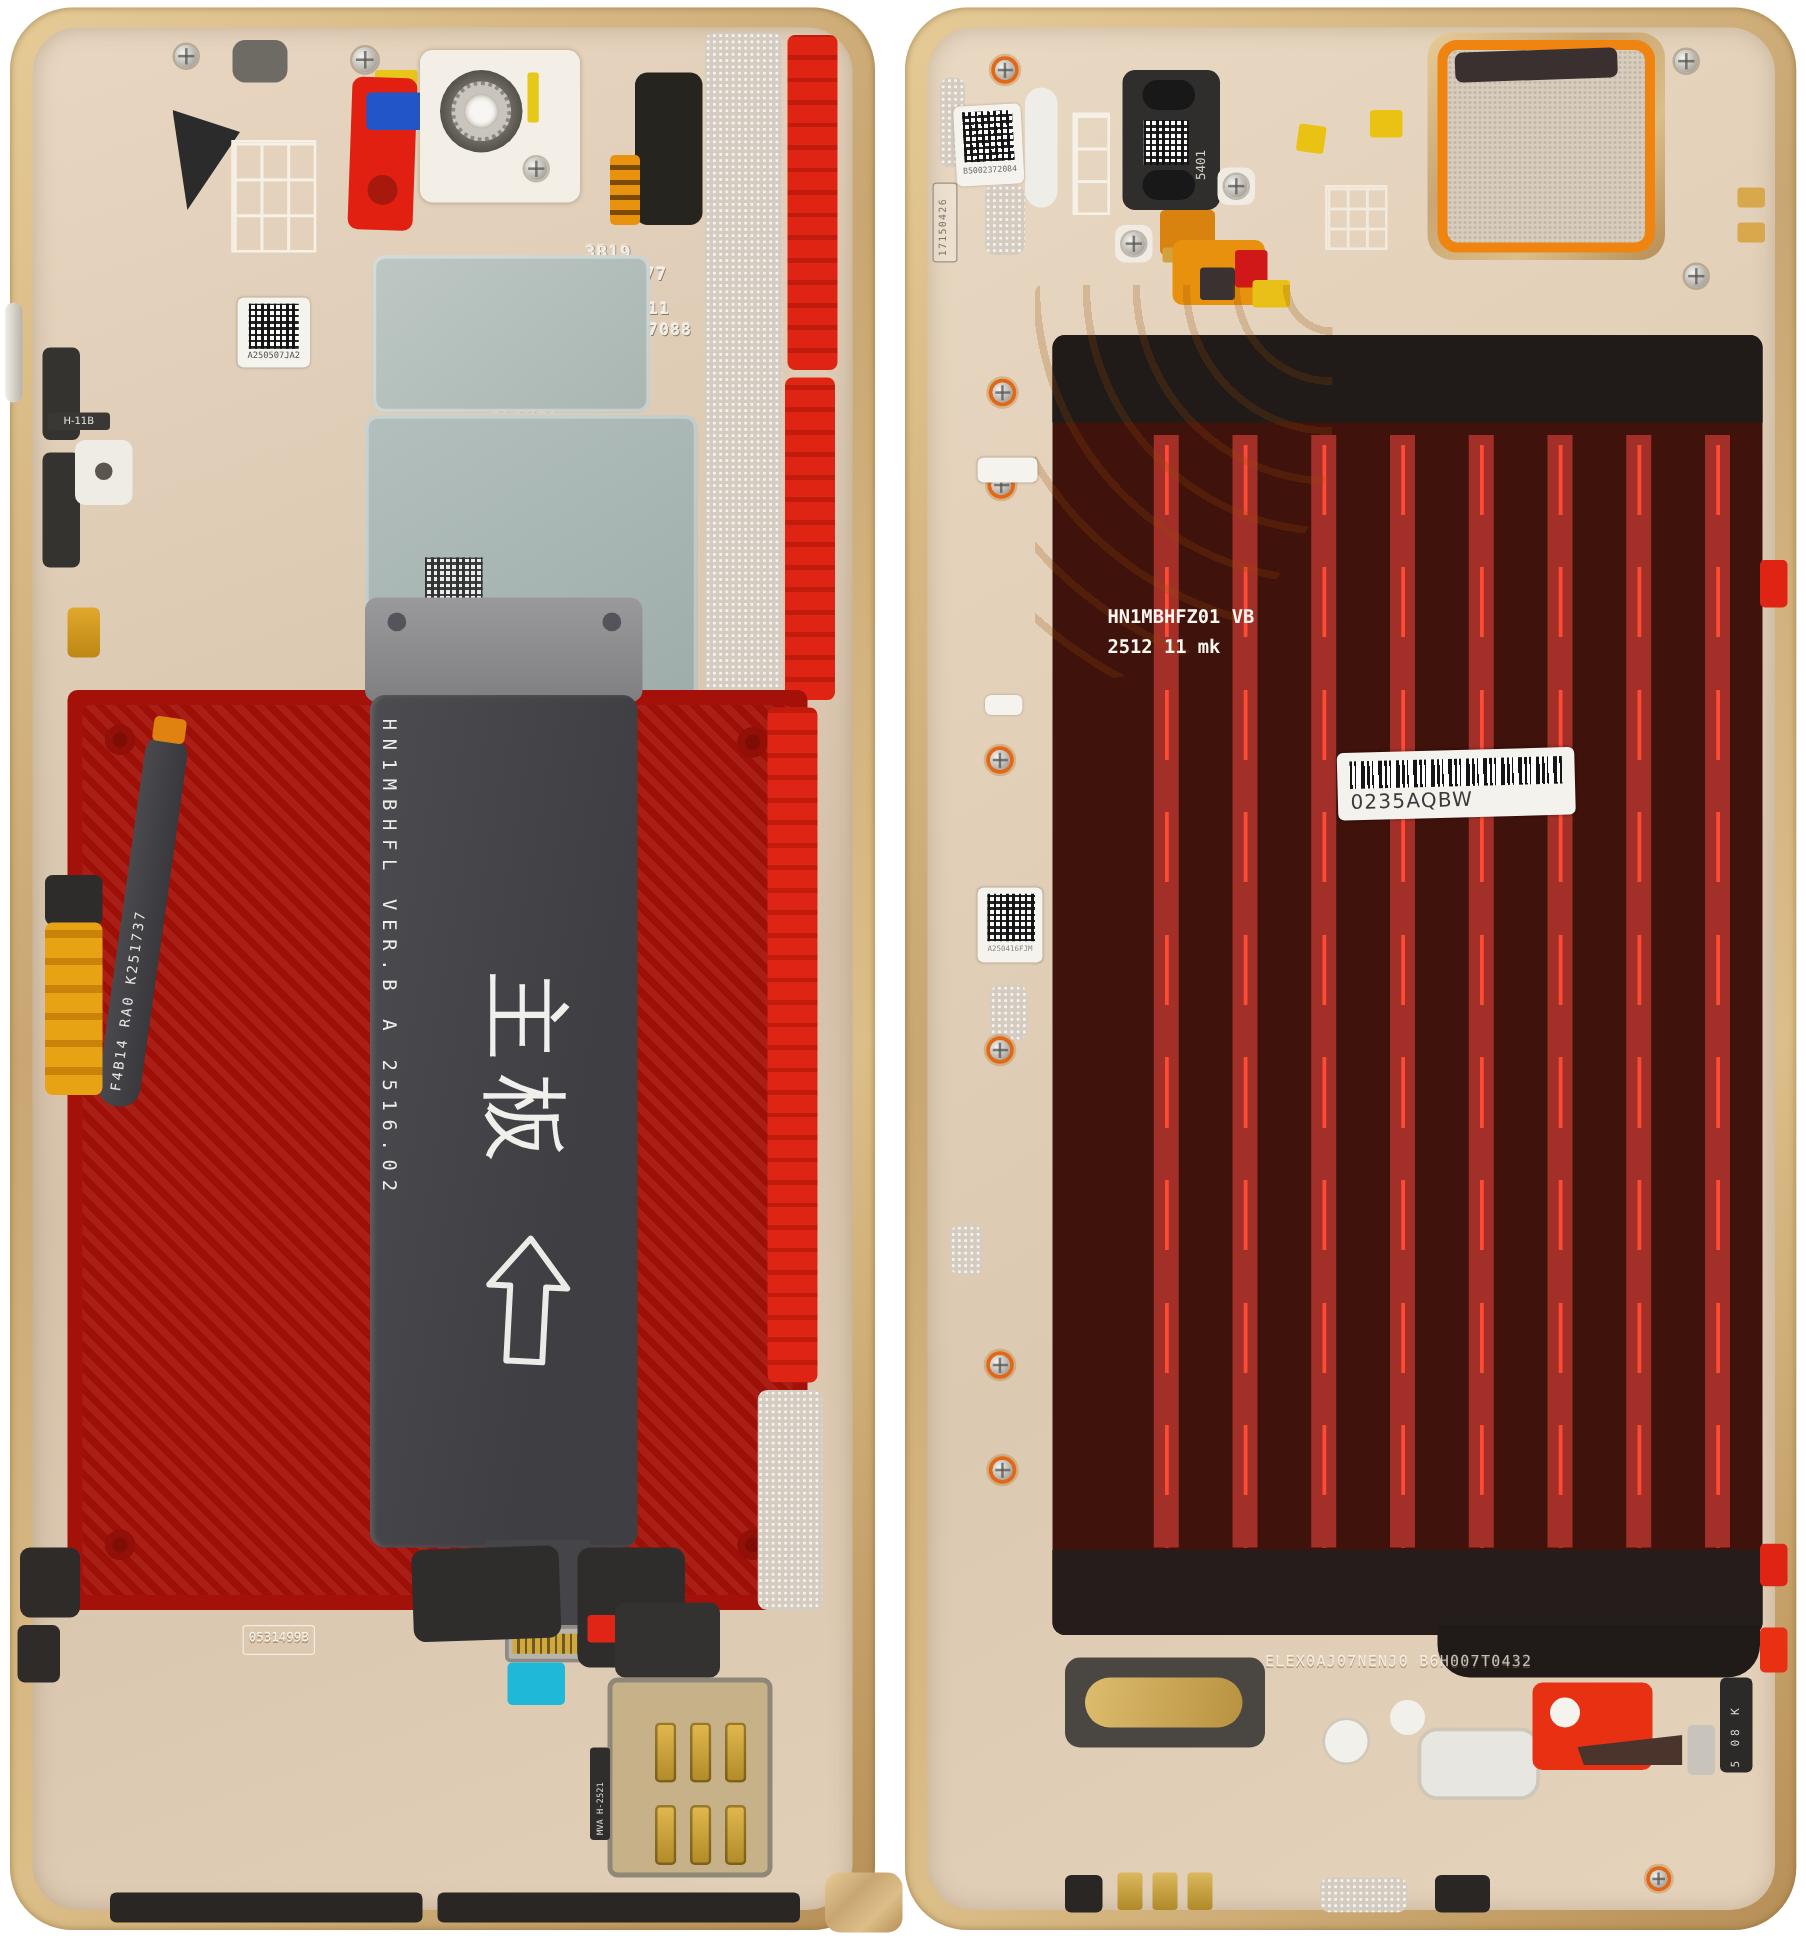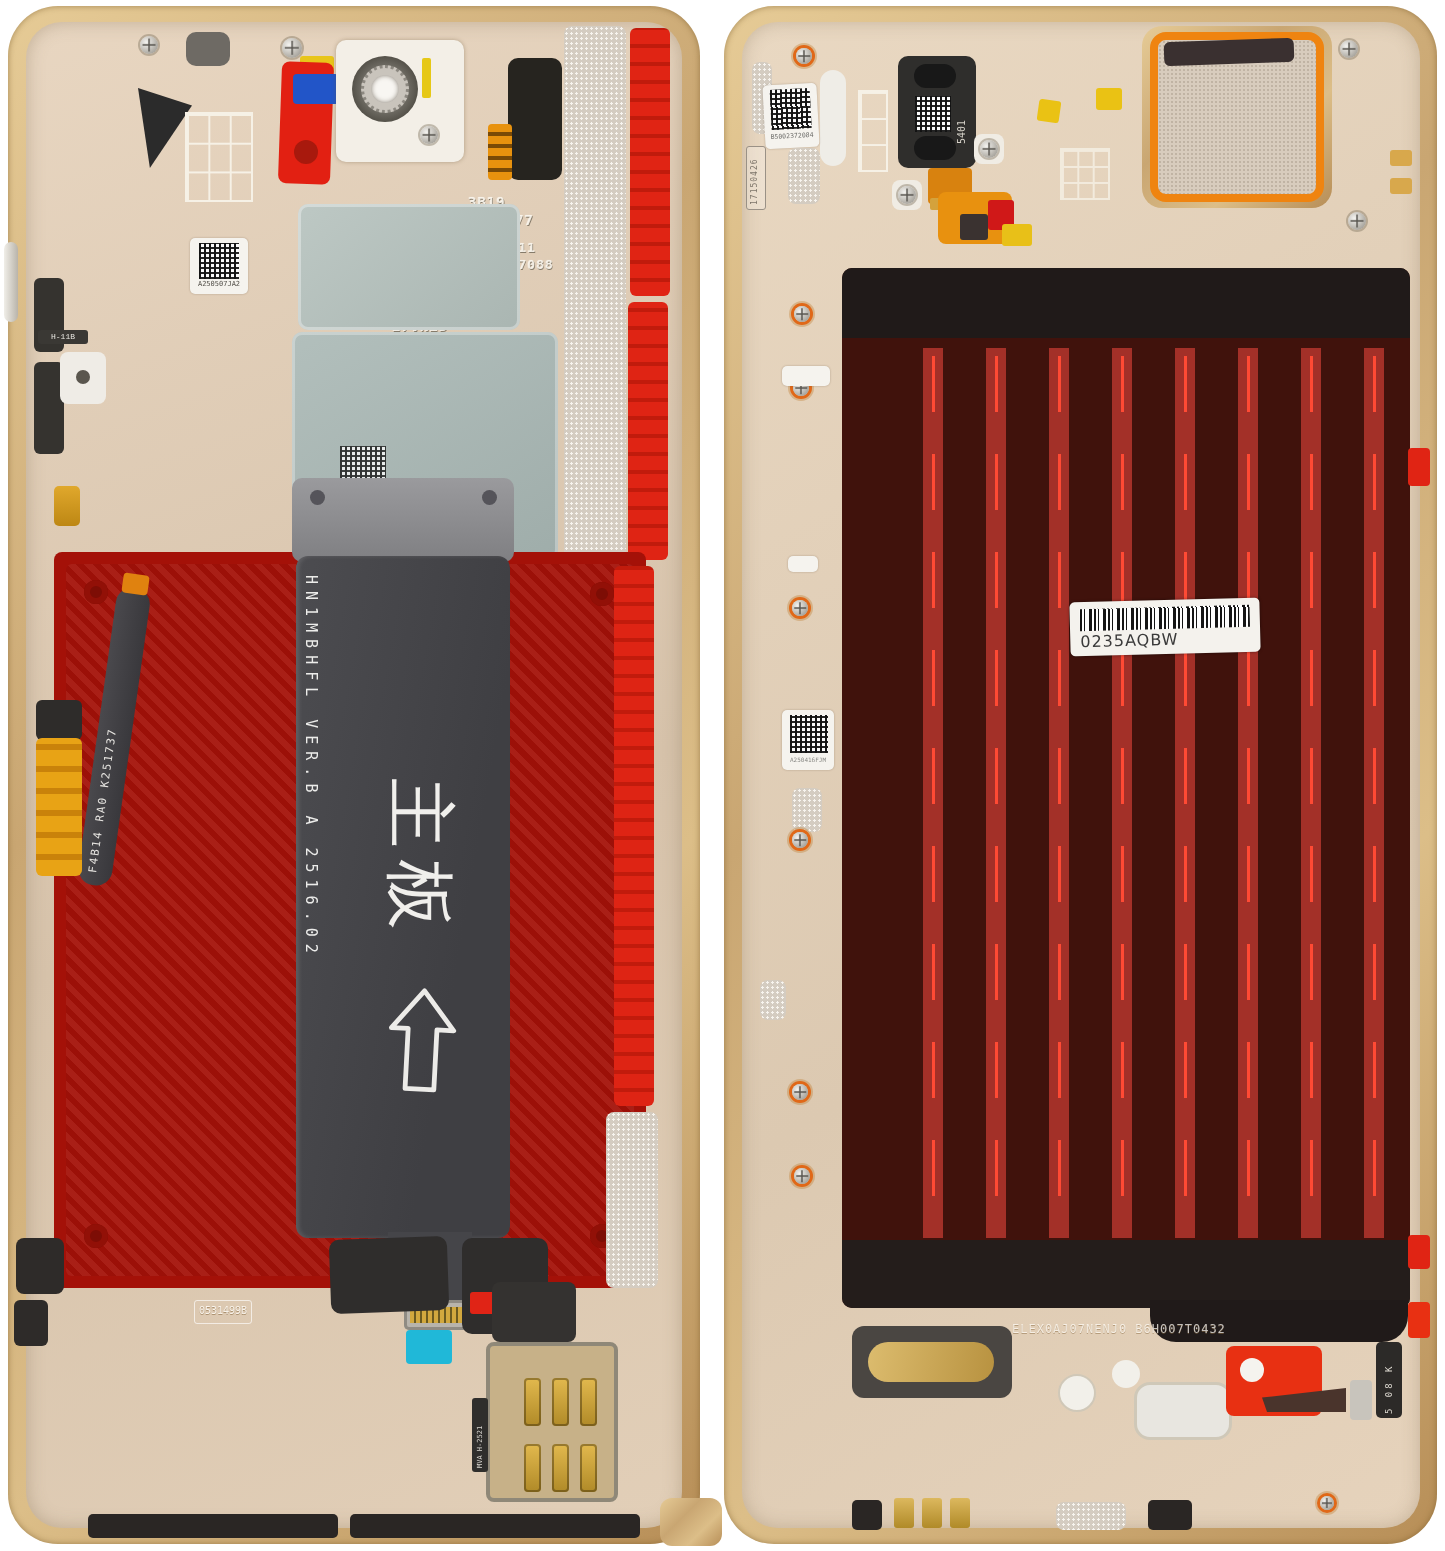--- a/index.html
+++ b/index.html
@@ -49,21 +49,21 @@
 <body>
 
 <div class="stage">
 
   <div class="abs gold" style="left:8px;top:6px;width:692px;height:1538px;border-radius:50px;box-shadow:inset 0 0 6px rgba(120,90,40,.6);"></div>
   <div class="abs metal" style="left:26px;top:22px;width:656px;height:1506px;border-radius:36px;box-shadow:inset 0 0 18px rgba(120,100,70,.35);"></div>
   <div class="abs gold" style="left:660px;top:1498px;width:62px;height:48px;border-radius:12px;"></div>
 
   <div class="abs" style="left:4px;top:242px;width:14px;height:80px;border-radius:7px;background:linear-gradient(90deg,#f0eee8,#b9b4aa);"></div>
   <div class="abs" style="left:34px;top:278px;width:30px;height:74px;border-radius:6px;background:#35332f;"></div>
-  <div class="abs" style="left:38px;top:330px;width:50px;height:14px;background:#3a3834;border-radius:3px;color:#e8e6e0;font-size:8px;line-height:14px;text-align:center;font-family:Liberation Mono, monospace;"><span>H-11B</span></div>
+  <div class="abs" style="left:38px;top:330px;width:50px;height:14px;background:#3a3834;border-radius:3px;color:#e8e6e0;font-size:8px;line-height:14px;text-align:center;"><span>H-11B</span></div>
   <div class="abs" style="left:34px;top:362px;width:30px;height:92px;border-radius:6px;background:#35332f;"></div>
   <div class="abs" style="left:60px;top:352px;width:46px;height:52px;border-radius:8px;background:#efece6;"></div>
   <div class="abs" style="left:76px;top:370px;width:14px;height:14px;border-radius:50%;background:#5a564e;"></div>
   <div class="abs" style="left:54px;top:486px;width:26px;height:40px;border-radius:5px;background:linear-gradient(#e0a82c,#bd8714);"></div>
 
   <div class="screw plain" style="left:140px;top:36px;width:18px;height:18px;"></div>
   <div class="abs" style="left:186px;top:32px;width:44px;height:34px;border-radius:10px;background:#6e6a64;"></div>
   <div class="abs" style="left:138px;top:88px;width:54px;height:80px;background:#2b2b2b;clip-path:polygon(0 0,100% 22%,22% 100%);"></div>
   <div class="abs grid3" style="left:185px;top:112px;width:64px;height:86px;"></div>
   <div class="screw plain" style="left:282px;top:38px;width:20px;height:20px;"></div>
@@ -222,20 +222,24 @@
 
   <div class="abs" style="left:1070px;top:600px;width:190px;height:54px;background:#f4f2ed;border-radius:5px;transform:rotate(-1.5deg);box-shadow:0 0 3px rgba(0,0,0,.5);">
     <div class="abs barcode" style="left:10px;top:7px;width:170px;height:22px;"></div>
     <div class="abs" style="left:10px;top:30px;font-size:16px;color:#3a3a3a;letter-spacing:1px;">0235AQBW</div>
   </div>
 
   <div class="abs" style="left:938px;top:192px;width:74px;height:52px;background:#e8910f;border-radius:8px;"></div>
   <div class="abs" style="left:988px;top:200px;width:26px;height:30px;background:#d01818;border-radius:3px;"></div>
   <div class="abs" style="left:960px;top:214px;width:28px;height:26px;background:#3a3230;border-radius:3px;"></div>
   <div class="abs" style="left:1002px;top:224px;width:30px;height:22px;background:#e8c018;border-radius:3px;"></div>
+  <div class="abs oflex" style="left:828px;top:228px;width:238px;height:318px;border-radius:6px 6px 230px 26px;">
+    <div class="abs mono" style="left:58px;top:256px;font-size:15px;font-weight:bold;color:#f8f6f0;">HN1MBHFZ01 VB</div>
+    <div class="abs mono" style="left:58px;top:280px;font-size:15px;font-weight:bold;color:#f8f6f0;">2512 11  mk</div>
+  </div>
 
   <div class="screw orange" style="left:794px;top:306px;width:16px;height:16px;"></div>
   <div class="screw orange" style="left:793px;top:380px;width:16px;height:16px;"></div>
   <div class="abs whitelbl" style="left:782px;top:366px;width:48px;height:20px;"></div>
   <div class="abs whitelbl" style="left:788px;top:556px;width:30px;height:16px;"></div>
   <div class="screw orange" style="left:792px;top:600px;width:16px;height:16px;"></div>
   <div class="abs whitelbl" style="left:782px;top:710px;width:52px;height:60px;">
     <div class="abs qr" style="left:8px;top:5px;width:38px;height:38px;"></div>
     <div class="abs mono" style="left:0;top:46px;width:52px;font-size:6px;color:#8a8a86;text-align:center;">A250416FJM</div>
   </div>

